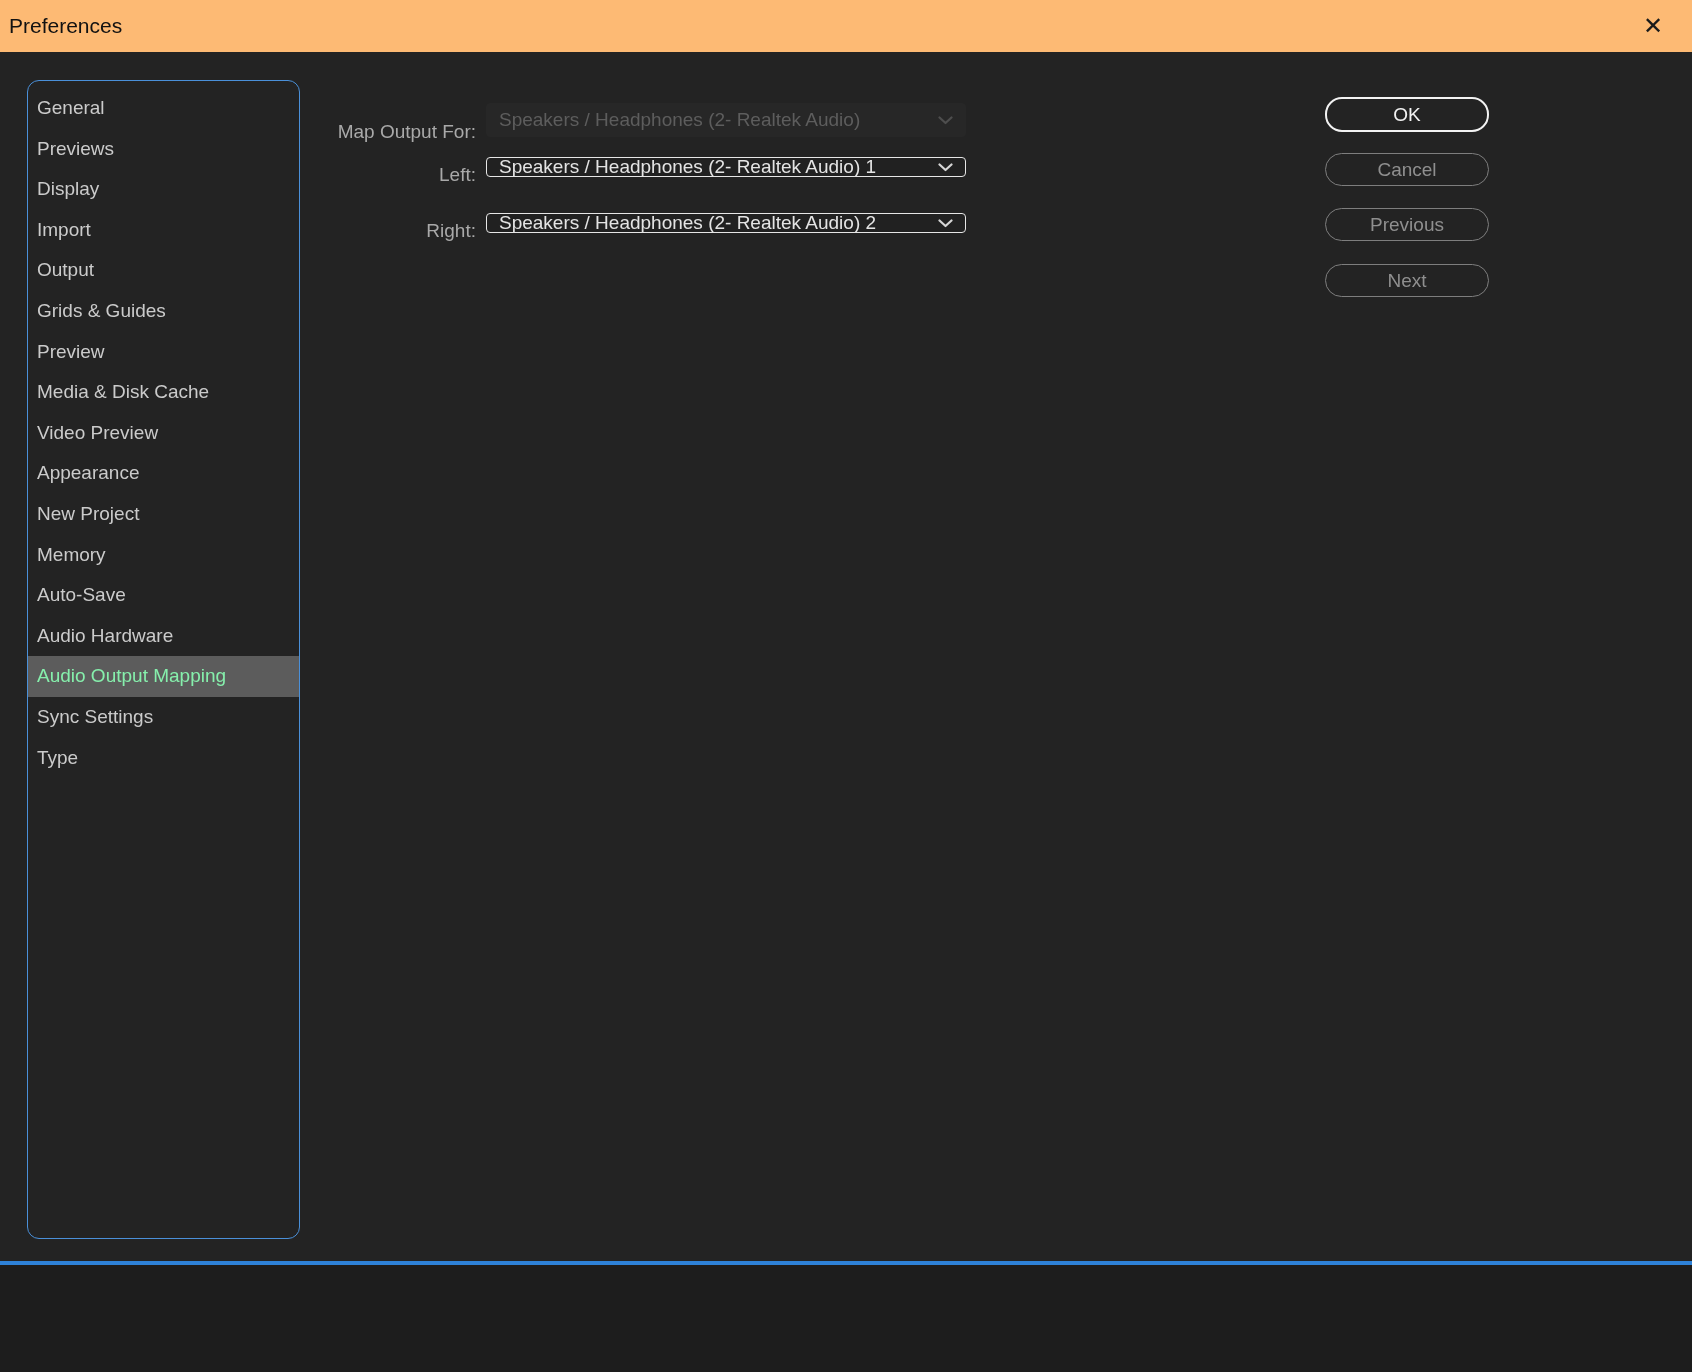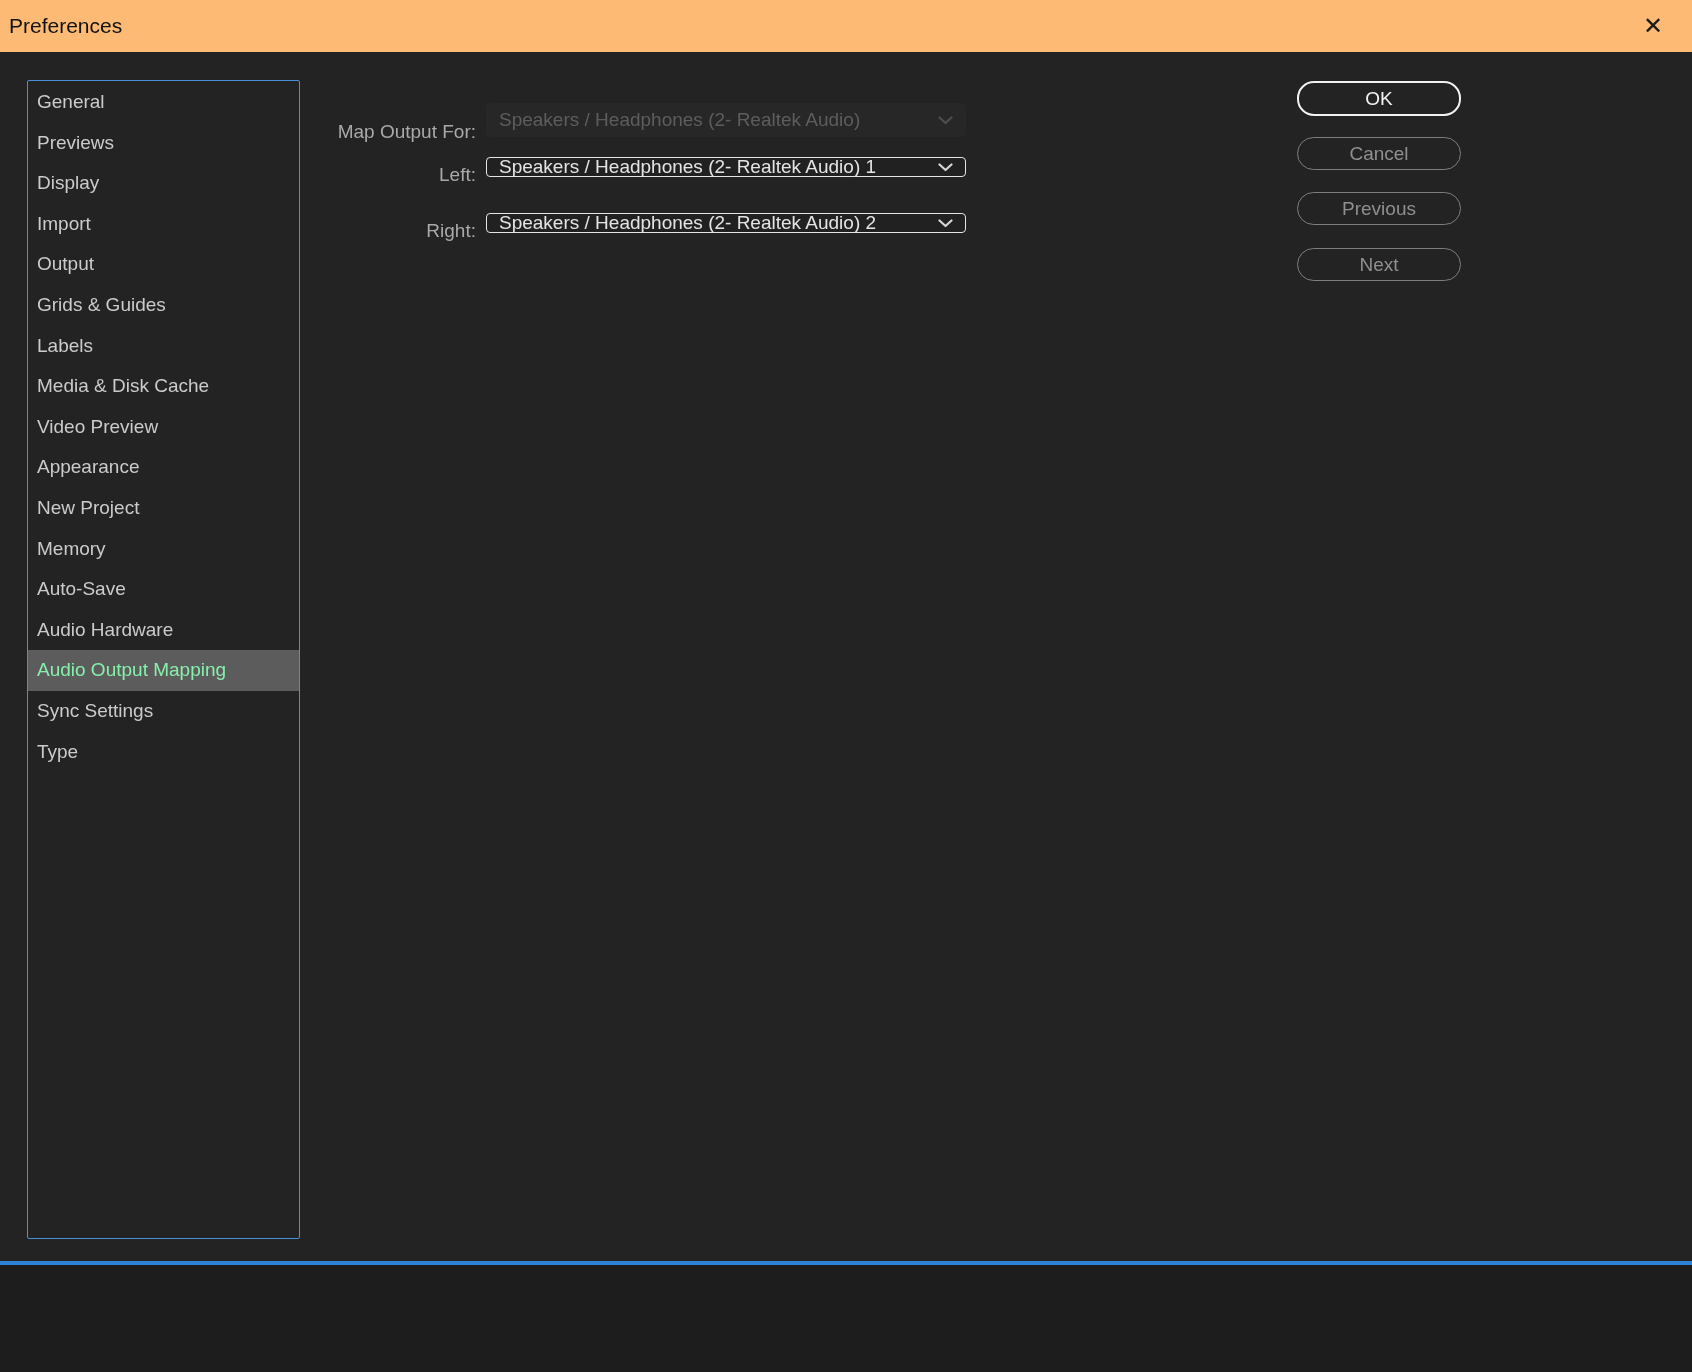--- a/index.html
+++ b/index.html
@@ -22,22 +22,22 @@
   }
   .close-btn {
     position:absolute; right:22px; top:10px; width:34px; height:32px;
     display:flex; align-items:center; justify-content:center;
     font-size:24px; color:#1a1a1a; cursor:default; line-height:1;
   }
 
   
   .sidebar {
     position:absolute; left:27px; top:80px; width:273px; height:1159px;
-    border:1px solid #4a90d9; border-radius:2px;
-    background:#232323; padding-top:1px; overflow:hidden;
+    border:1px solid #4a90d9; border-radius:12px;
+    background:#232323; padding-top:7px; overflow:hidden;
   }
   .side-item {
     height:40.6px; line-height:40.6px; padding-left:9px;
     font-size:19px; color:#cbcbcb; white-space:nowrap; cursor:default;
   }
   .side-item.selected { background:#5c5c5c; color:#86efac; }
 
   
   .row { position:absolute; left:0; }
   .field-label {
@@ -53,24 +53,24 @@
   .select .chev { flex:none; margin-left:8px; display:flex; align-items:center; }
   .select.enabled {
     background:#212121; border:1px solid #e6e6e6; color:#e4e4e4; height:20px;
   }
   .select.disabled {
     background:#272727; border:1px solid #272727; color:#5d5d5d; height:34px;
   }
 
   
   .action-btn {
-    position:absolute; left:1297px; width:164px;
+    position:absolute; left:1325px; width:164px;
     border-radius:17px; background:transparent;
     display:flex; align-items:center; justify-content:center;
-    font-size:19px; cursor:default;
+    font-size:19px; cursor:default;margin-top:16px;
   }
   .btn-primary { height:35px; border:2px solid #f2f2f2; color:#f2f2f2; }
   .btn-secondary { height:33px; border:1.5px solid #7e7e7e; color:#8f8f8f; }
 
   
   .bottom-line {
     position:absolute; left:0; top:1261px; width:1692px; height:4px;
     background:#2e82d8;
   }
   .bottom-rest {
@@ -103,21 +103,21 @@
       <div class="side-item">
       <span class="side-label">Import</span>
     </div>
       <div class="side-item">
       <span class="side-label">Output</span>
     </div>
       <div class="side-item">
       <span class="side-label">Grids &amp; Guides</span>
     </div>
       <div class="side-item">
-      <span class="side-label">Labels</span>
+      <span class="side-label">Preview</span>
     </div>
       <div class="side-item">
       <span class="side-label">Media &amp; Disk Cache</span>
     </div>
       <div class="side-item">
       <span class="side-label">Video Preview</span>
     </div>
       <div class="side-item">
       <span class="side-label">Appearance</span>
     </div>

